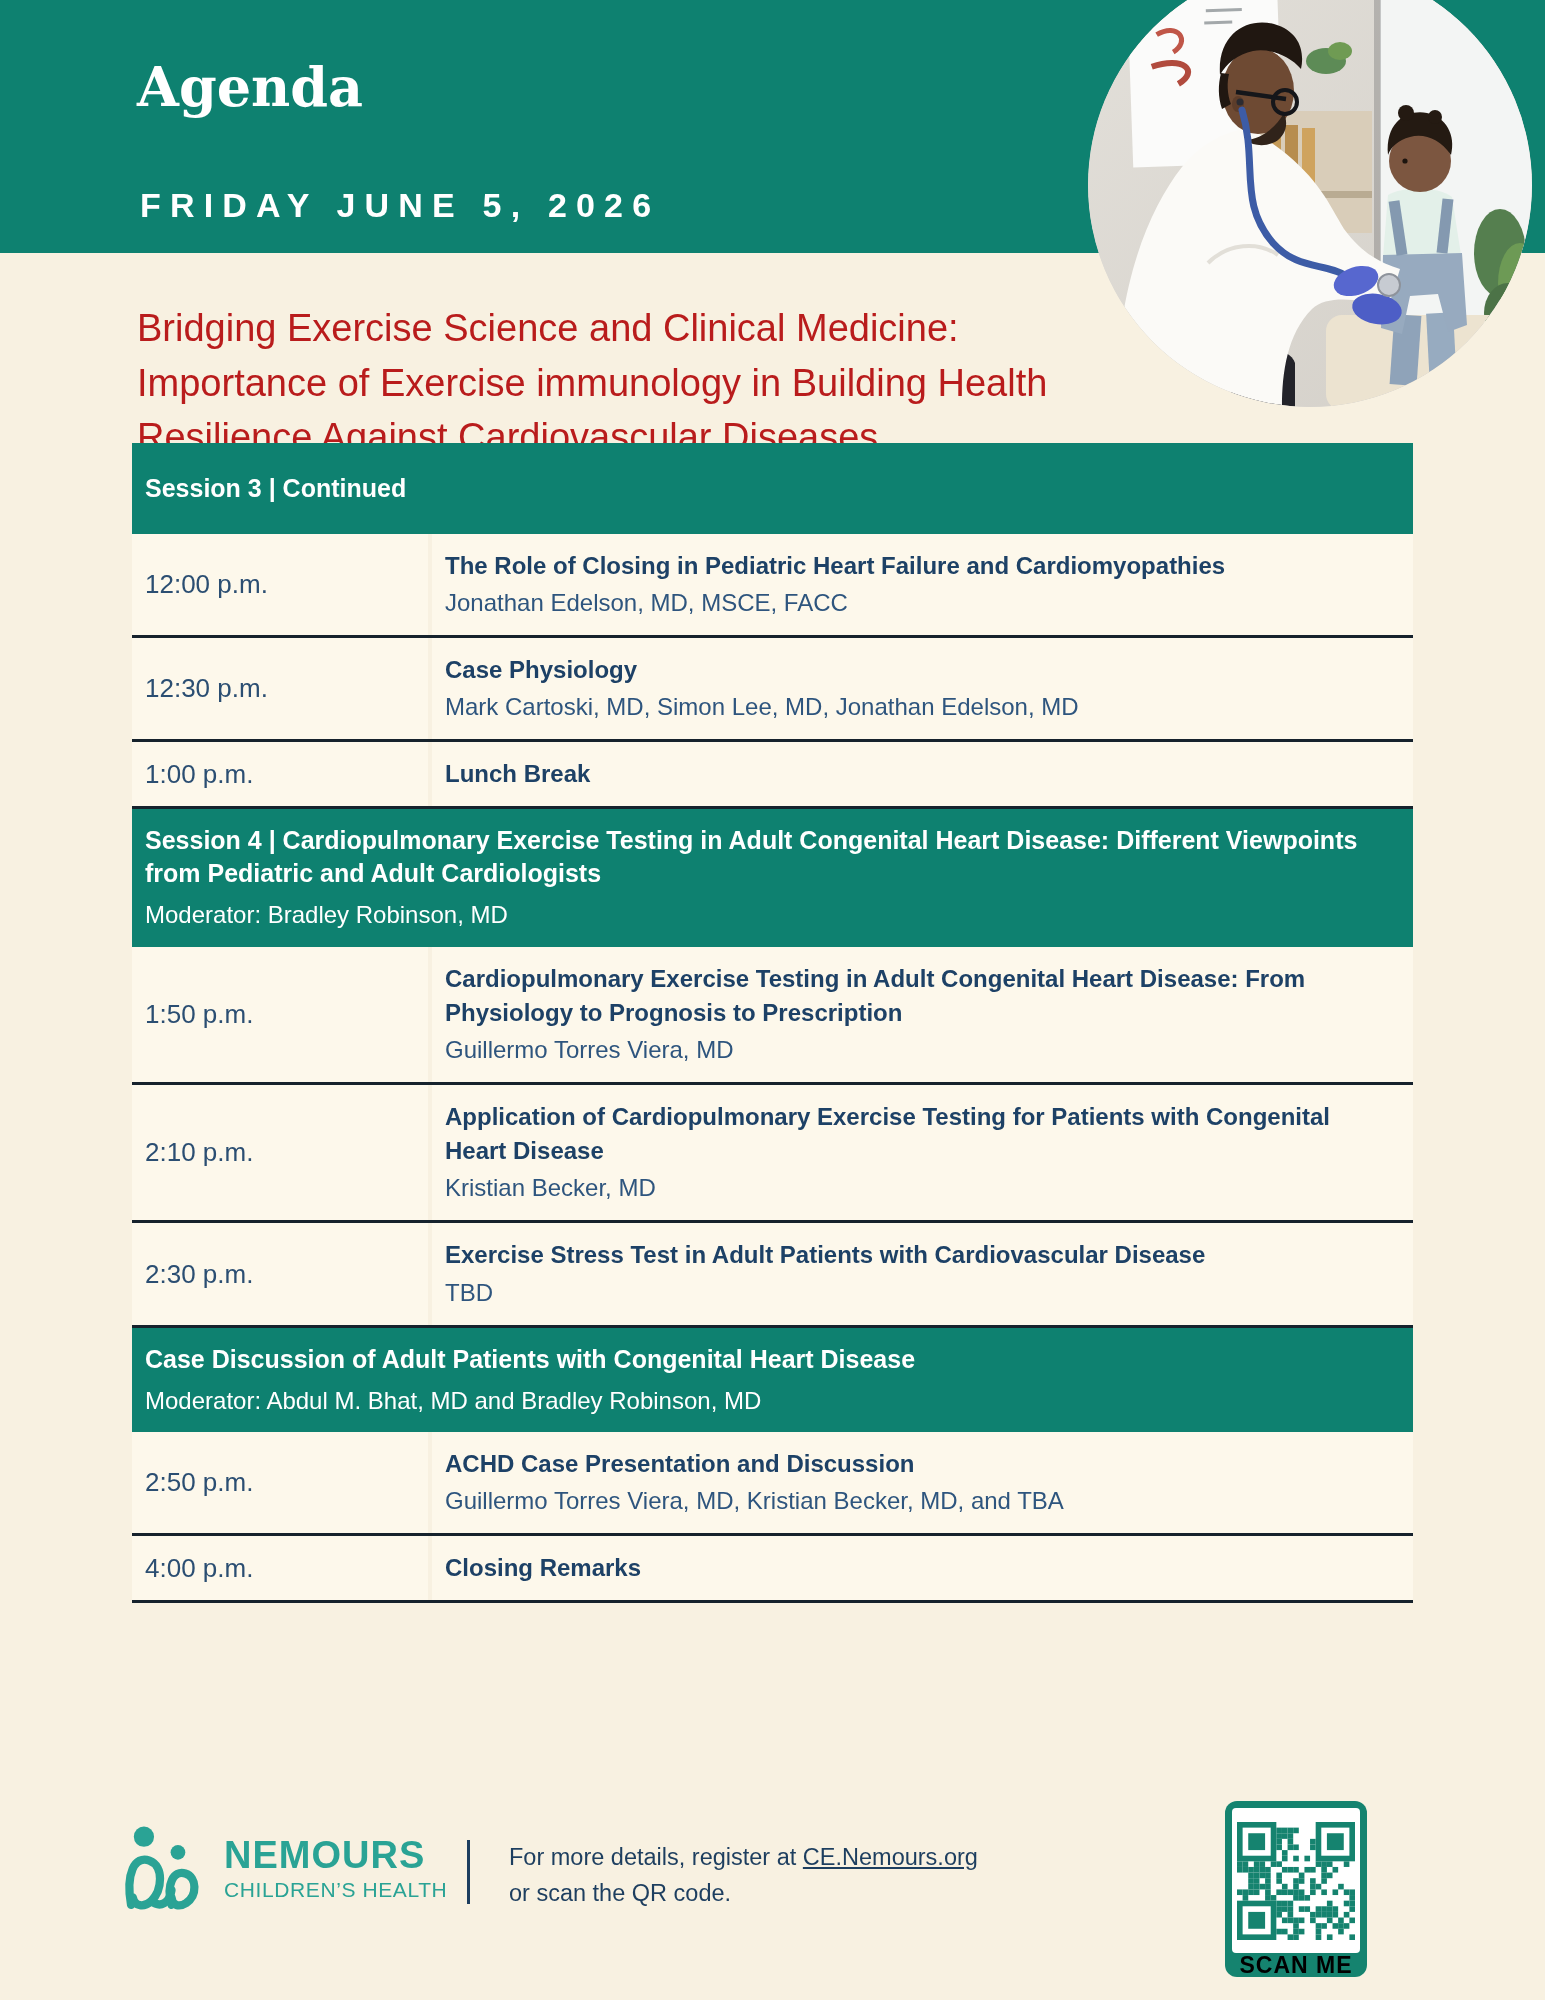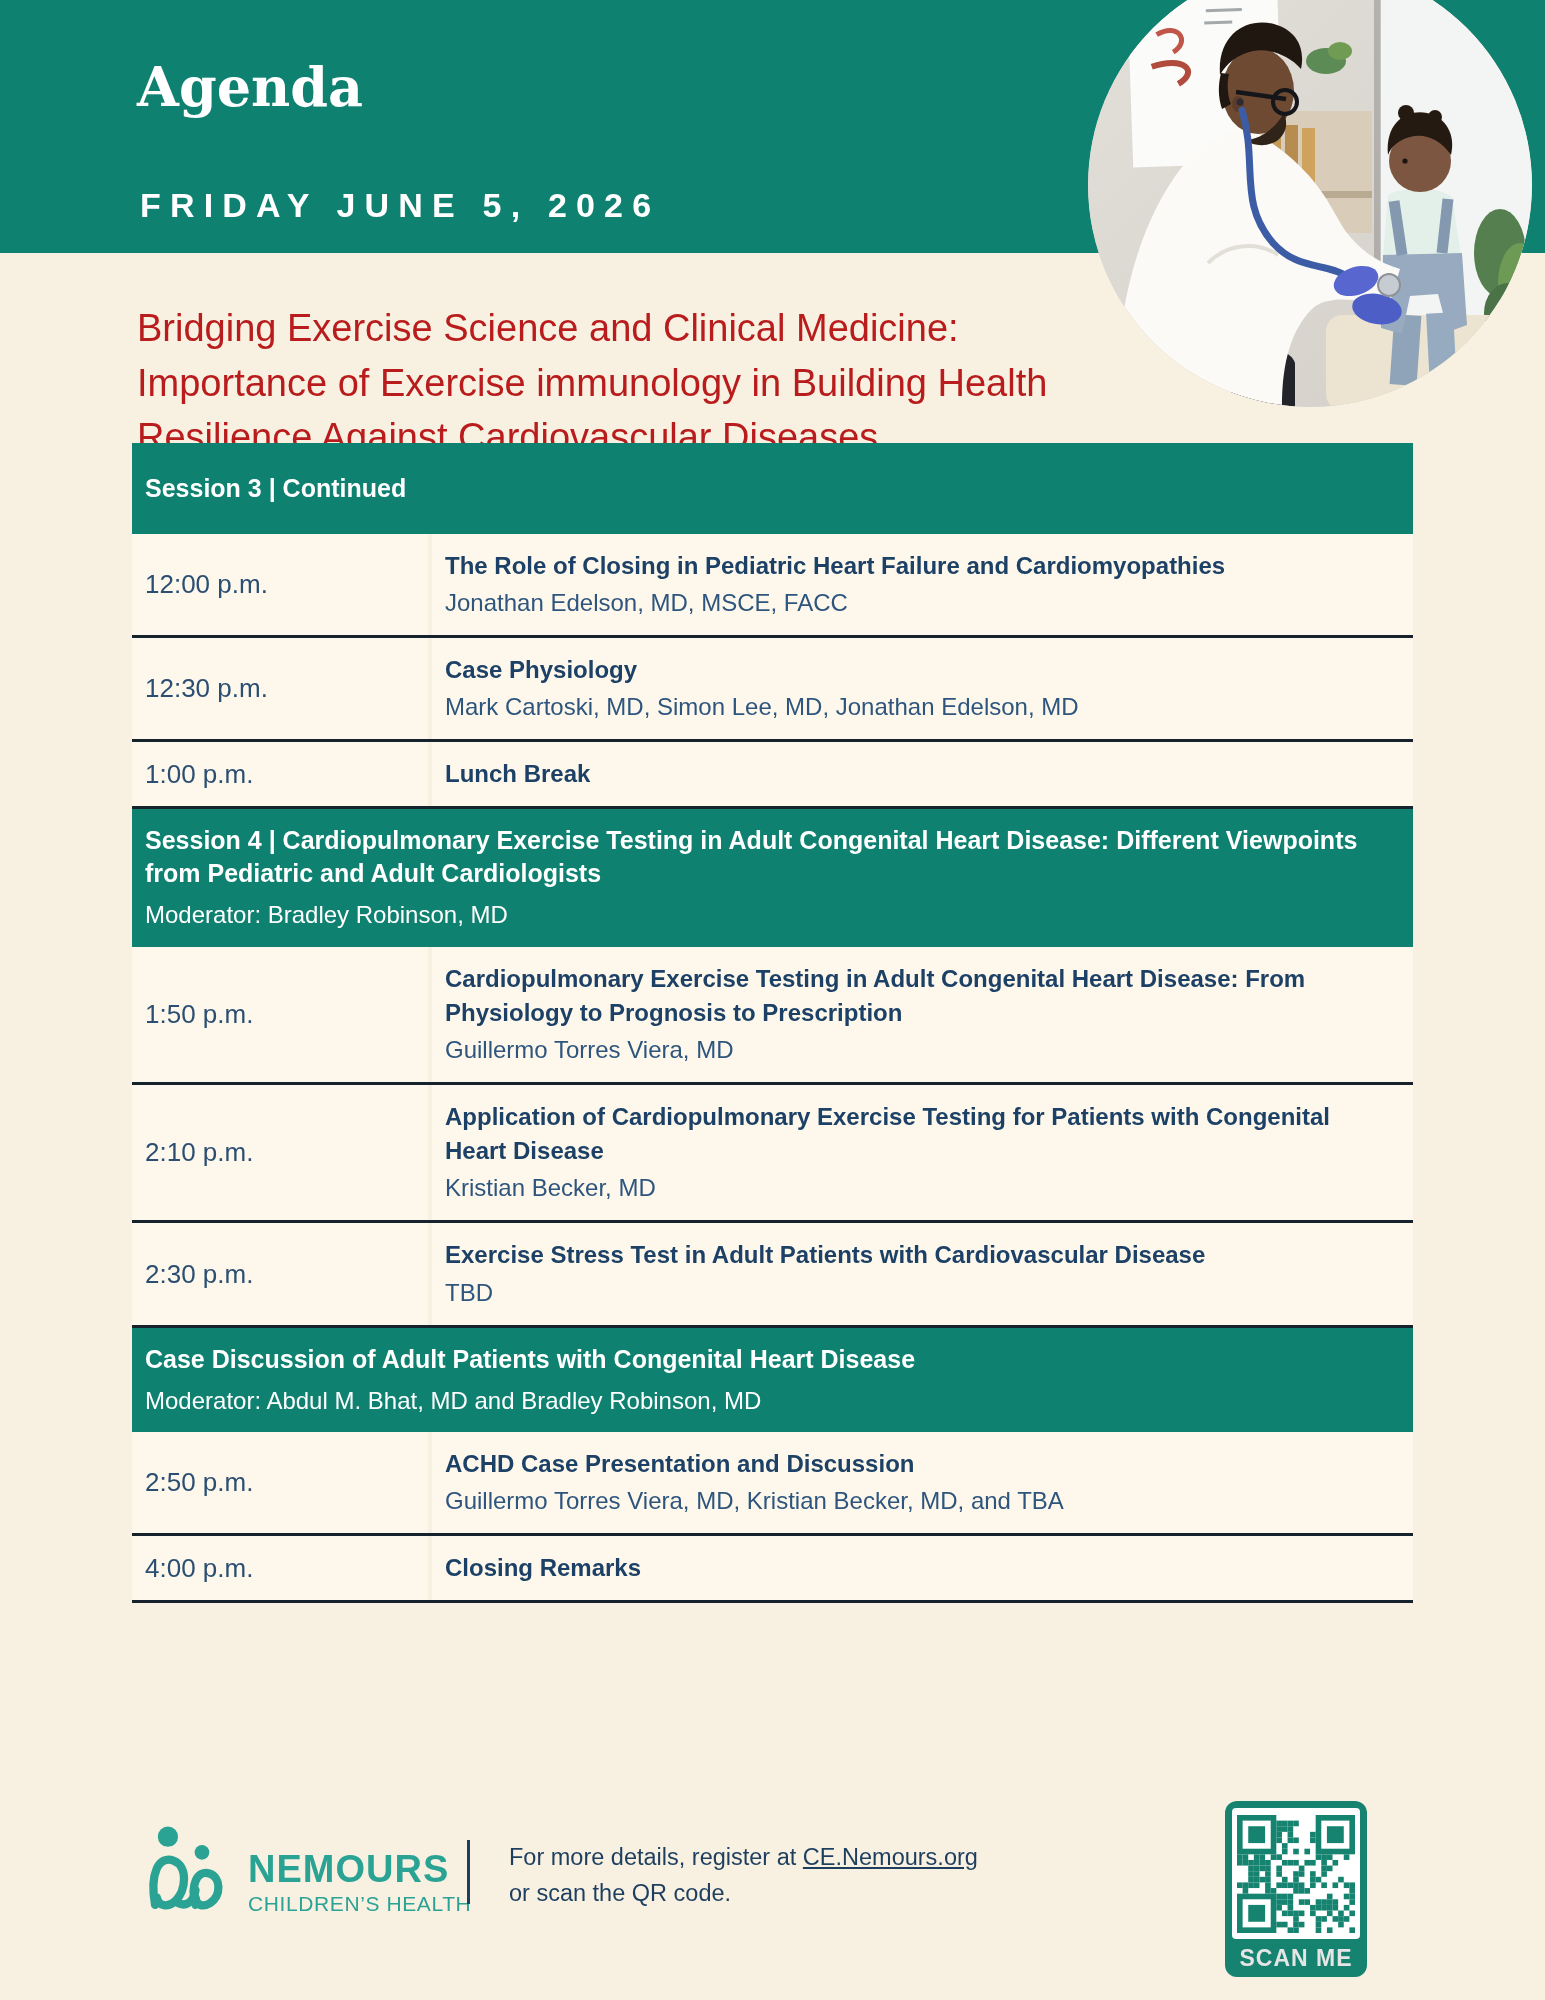--- a/index.html
+++ b/index.html
@@ -23,31 +23,31 @@
   .band.single{padding-top:29px;padding-bottom:29px;}
   .band-title{font-size:25px;font-weight:700;line-height:1.32;}
   .band-moderator{font-size:24px;font-weight:400;line-height:1.4;margin-top:8px;}
   .sec-row{display:flex;border-bottom:3px solid var(--divider-dark,#16222c);}
   .cell-time{width:296px;box-sizing:border-box;background:var(--cell-bg,#fdf8eb);display:flex;align-items:center;padding-left:13px;font-size:26px;color:var(--time-navy,#2b4e72);}
   .col-gap{width:4px;background:var(--page-bg,#f8f1e1);}
   .cell-content{flex:1;background:var(--cell-bg,#fdf8eb);display:flex;flex-direction:column;justify-content:center;padding:15px 26px 15px 13px;}
   .row-title{font-size:24px;font-weight:700;color:var(--title-navy,#1d4166);line-height:1.42;}
   .row-speakers{font-size:24px;font-weight:400;color:var(--speaker-navy,#2e557e);line-height:1.42;margin-top:3px;}
   
-  .footer-logo{position:absolute;left:144px;top:1822px;display:flex;align-items:flex-end;}
+  .footer-logo{position:absolute;left:120px;top:1822px;display:flex;align-items:center;}
   .logo-mark{width:92px;height:92px;}
   .logo-words{margin-left:12px;color:var(--logo-teal,#2aa395);}
   .logo-line1{font-size:38px;font-weight:700;letter-spacing:1px;line-height:1.0;}
   .logo-line2{font-size:21px;font-weight:400;letter-spacing:0.6px;line-height:1.0;margin-top:5px;}
   .footer-divider{position:absolute;left:467px;top:1840px;width:3px;height:64px;background:var(--navy,#1d3e5f);}
   .footer-note{position:absolute;left:509px;top:1839px;font-size:23.5px;color:var(--navy,#1d3e5f);line-height:1.55;}
   .footer-note a{color:var(--navy,#1d3e5f);}
   .qr-box{position:absolute;left:1225px;top:1801px;width:142px;height:176px;background:var(--qr-teal,#15836f);border-radius:12px;display:flex;flex-direction:column;box-sizing:border-box;}
   .qr-inner{margin:7px 7px 0 7px;background:#ffffff;border-radius:4px;flex:1;display:flex;align-items:center;justify-content:center;overflow:hidden;}
-  .qr-label{height:38px;display:flex;align-items:center;justify-content:center;color:#e5e5e5;font-size:23px;font-weight:700;letter-spacing:1px;}
+  .qr-label{height:24px;display:flex;align-items:center;justify-content:center;color:#000000;font-size:23px;font-weight:700;letter-spacing:1px;}
 </style>
 </head>
 <body>
 
 <div id="page">
 
   <div class="header-band">
     <div class="header-title">Agenda</div>
     <div class="header-date">FRIDAY JUNE 5, 2026</div>
   </div>

